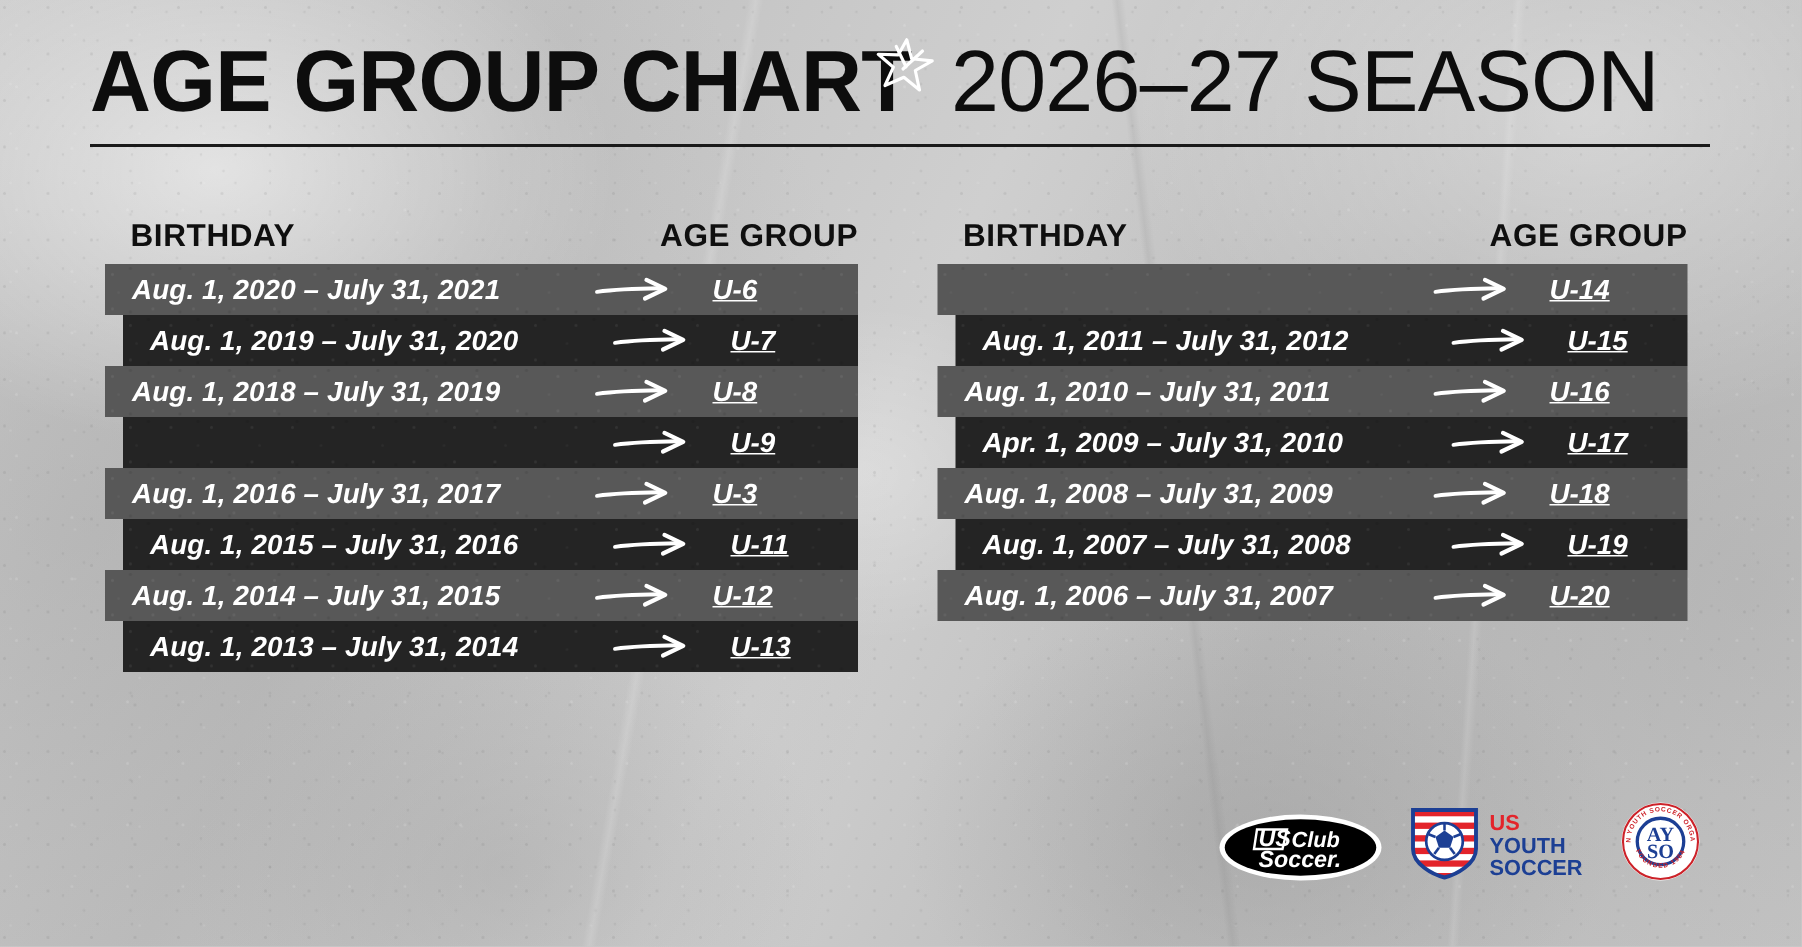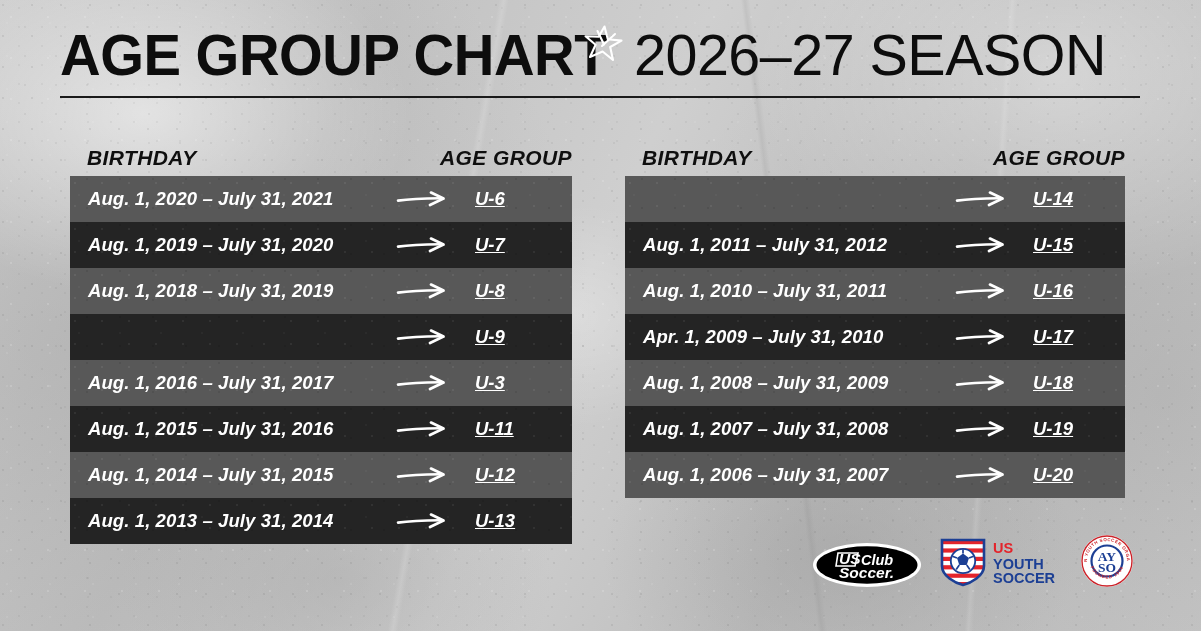--- a/index.html
+++ b/index.html
@@ -118,43 +118,42 @@
   
   .table-block { position: absolute; top: 140px; }
   #table-left  { left: 70px;  width: 502px; }
   #table-right { left: 625px; width: 500px; }
 
   .col-headers {
     position: relative;
     height: 36px;
     display: flex;
     align-items: center;
-    font-style: italic;
   }
   .hdr {
     font-family: "Liberation Sans Narrow", "Liberation Sans", sans-serif;
     font-weight: 700;
     font-size: 21px;
     letter-spacing: 0.4px;
     color: #0f0f0f;
   }
   .hdr-birthday { position: absolute; left: 17px; }
   .hdr-agegroup { position: absolute; right: 0px; }
 
   .rows { position: relative; }
 
   .row {
     position: relative;
-    height: 46px;
+    height: 34px;
     display: flex;
     align-items: center;
     overflow: hidden;
   }
   .row.light { background-color: #585858; }
-  .row.dark  { background-color: #242424; }
+  .row.dark  { background-color: #242424; margin-left: 12px; }
   .row::after {
     content: "";
     position: absolute;
     inset: 0;
     opacity: 0.22;
     background-image:
       radial-gradient(circle at 5px 7px, rgba(255,255,255,0.30) 0.7px, transparent 1.3px),
       radial-gradient(circle at 17px 3px, rgba(0,0,0,0.35) 0.7px, transparent 1.3px),
       radial-gradient(circle at 9px 19px, rgba(255,255,255,0.18) 0.6px, transparent 1.2px);
     background-size: 27px 23px, 33px 29px, 41px 37px;

